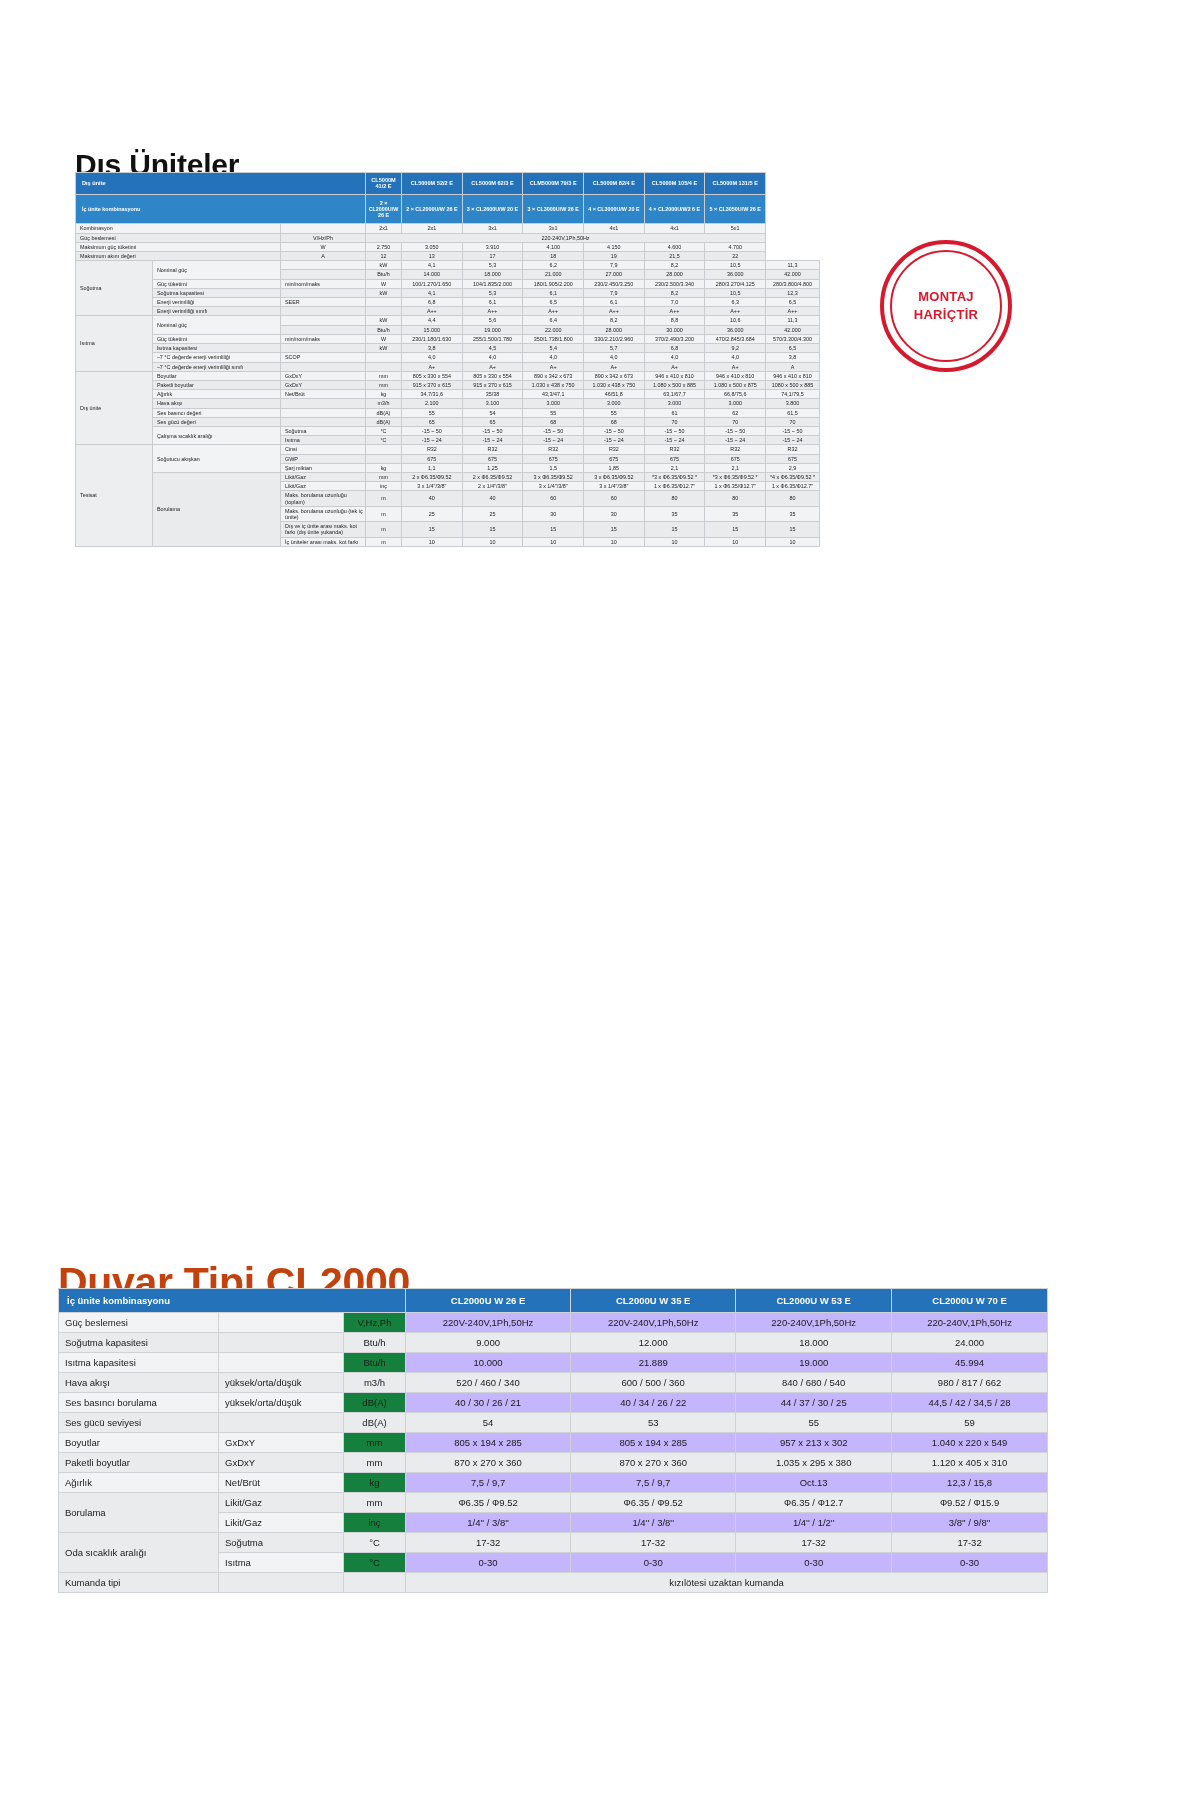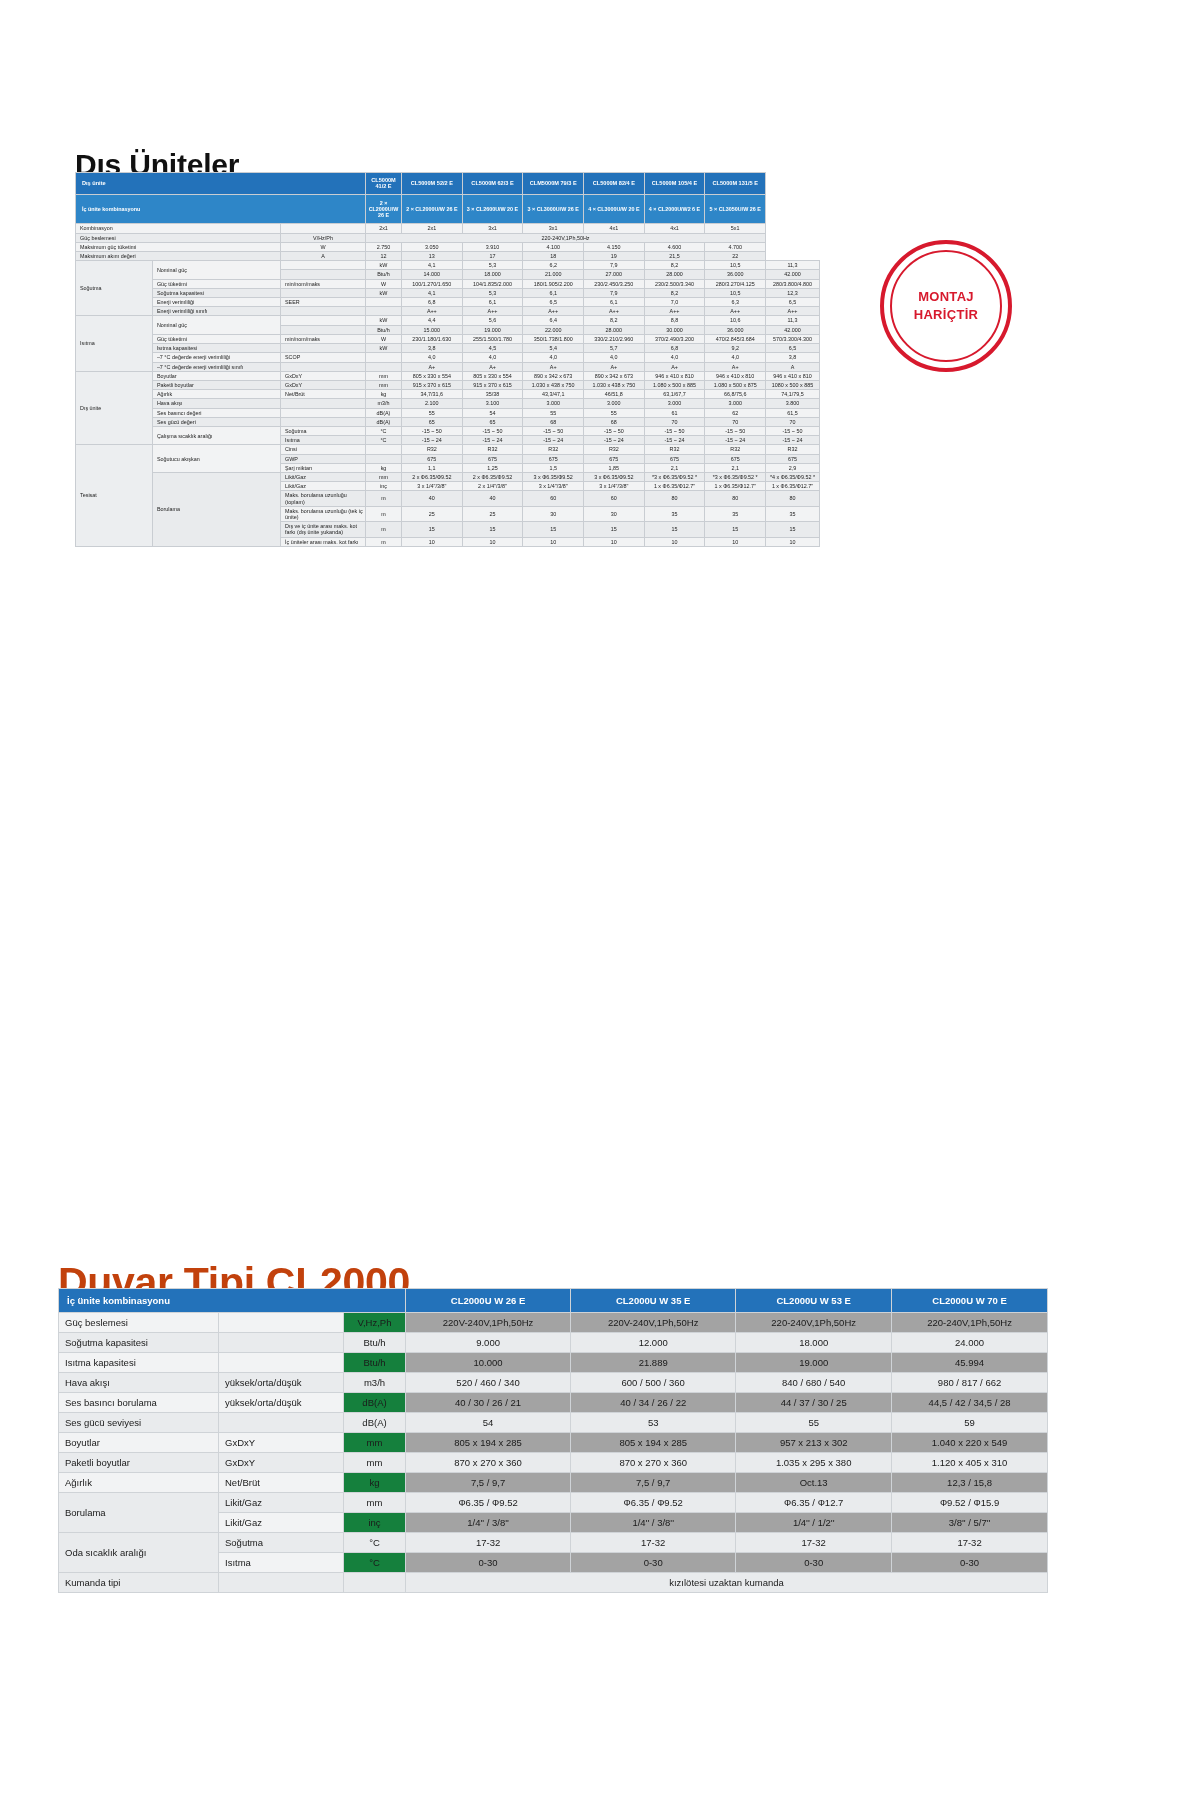--- a/index.html
+++ b/index.html
@@ -85,21 +85,21 @@
     background:#2372ba; color:#fff; font-weight:bold; text-align:center; font-size:9.5px;
     padding:6px 6px;
   }
   table.t2 th.hdr-left {
     background:#2372ba; color:#fff; font-weight:bold; text-align:left; font-size:9.5px;
     padding:6px 8px;
   }
   table.t2 td.lbl { text-align:left; background:#f2f3f4; }
   table.t2 td.sub { text-align:left; background:#f2f3f4; }
   table.t2 td.unit { text-align:center; background:#15803d; }
-  table.t2 td.val { text-align:center; background:#a3a3a3; }
+  table.t2 td.val { text-align:center; background:#c4b5fd; }
   table.t2 tr.alt td { background:#e9ebed; }
 </style>
 </head>
 <body>
 
 <div class="page">
 
   <h1 class="h1-outer">Dış Üniteler</h1>
 
   <div class="tbl1-wrap">
@@ -617,21 +617,21 @@
             <td class="val">Ф6.35 / Ф9.52</td>
             <td class="val">Ф6.35 / Ф12.7</td>
             <td class="val">Ф9.52 / Ф15.9</td>
           </tr>
           <tr>
             <td class="sub" style="width:125px">Likit/Gaz</td>
             <td class="unit" style="width:62px">inç</td>
             <td class="val">1/4'' / 3/8''</td>
             <td class="val">1/4'' / 3/8''</td>
             <td class="val">1/4'' / 1/2''</td>
-            <td class="val">3/8'' / 5/7''</td>
+            <td class="val">3/8'' / 9/8''</td>
           </tr>
           <tr class="alt">
             <td class="lbl" rowspan="2" style="width:160px">Oda sıcaklık aralığı</td>
             <td class="sub" style="width:125px">Soğutma</td>
             <td class="unit" style="width:62px">°C</td>
             <td class="val">17-32</td>
             <td class="val">17-32</td>
             <td class="val">17-32</td>
             <td class="val">17-32</td>
           </tr>

